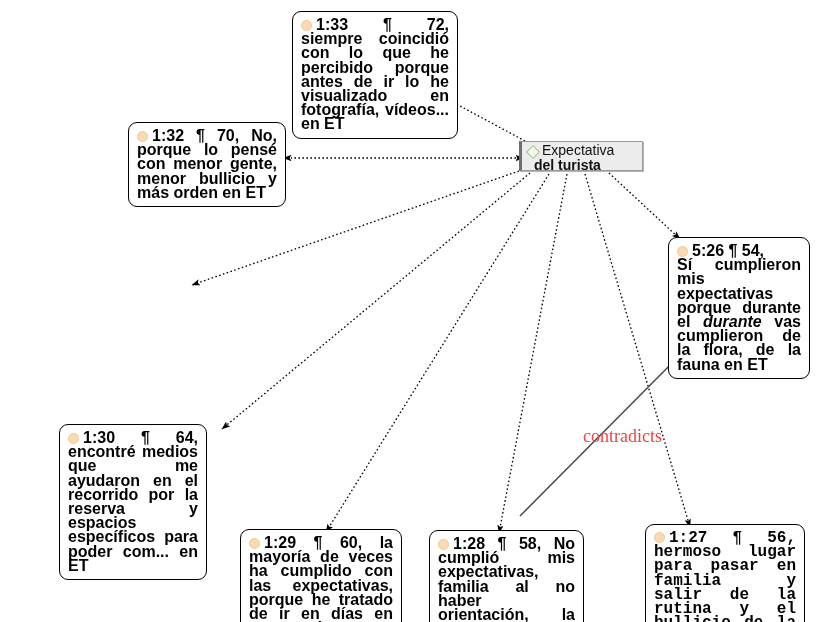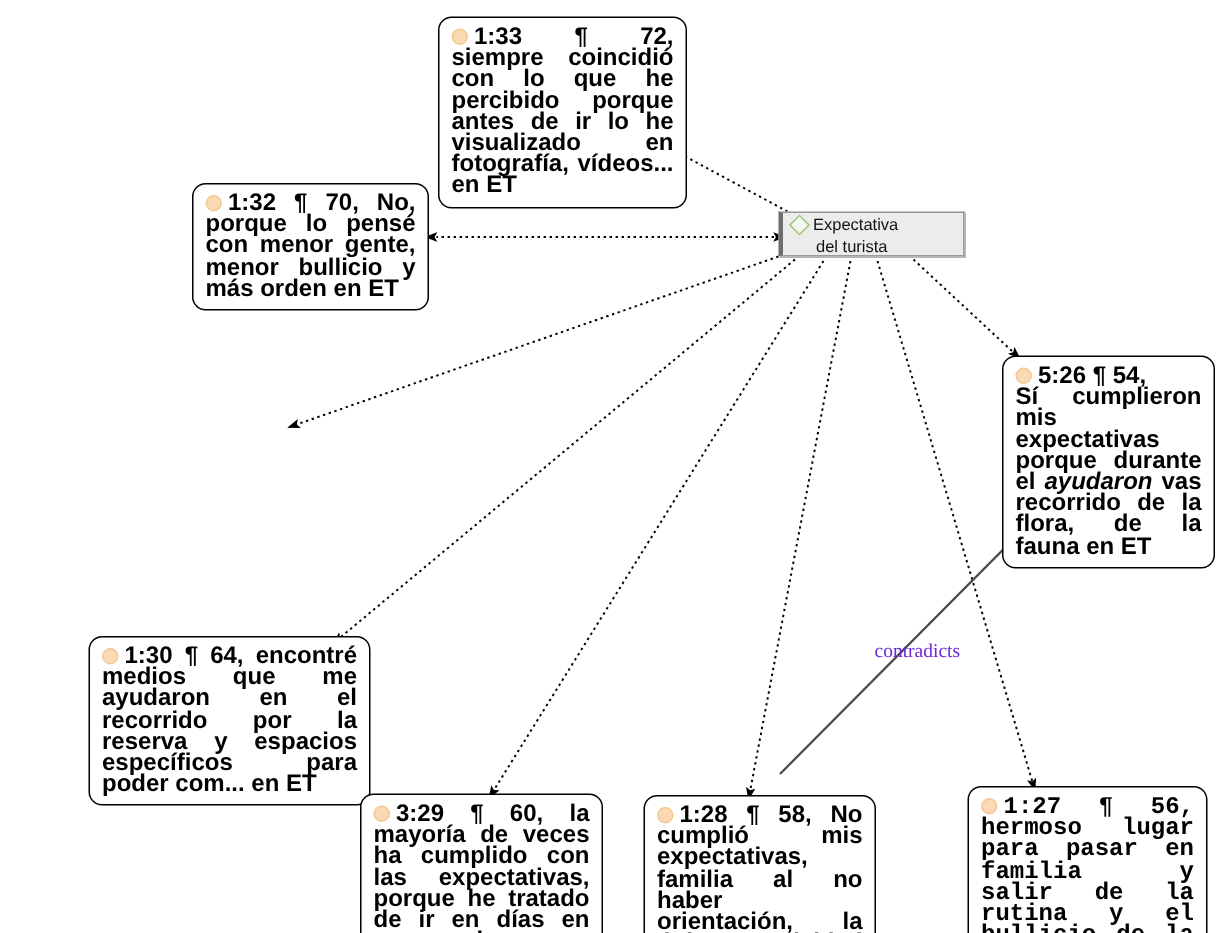--- a/index.html
+++ b/index.html
@@ -43,42 +43,42 @@
   #node-expectativa{
     position:absolute;
     left:519px;top:141px;
     width:124px;height:30px;
     box-sizing:border-box;
     background:#ececec;
     border:1px solid #9a9a9a;
     border-left:3px solid #6e6e6e;
     box-shadow:1px 1px 0 rgba(120,120,120,.55);
     font-family:"Liberation Sans", sans-serif;
-    font-size:11px;
+    font-size:14px;
     line-height:14px;
     color:#111111;
     padding:1px 3px 1px 4px;
   }
   #node-expectativa .diamond{
     display:inline-block;
     width:8px;height:8px;
     border:1.4px solid #9fc27a;
     background:#f4f7ef;
     transform:rotate(45deg);
     vertical-align:-1px;
     margin:0 4px 0 2px;
   }
   #node-expectativa .ntext{vertical-align:1px;}
 
   
   .edge-label{
     position:absolute;
     font-family:"Liberation Serif", serif;
-    font-size:13px;
-    color:#6d28d9;
+    font-size:18px;
+    color:#ef4444;
     white-space:nowrap;
   }
 </style>
 </head>
 <body>
 
 <div id="canvas">
 
   <svg id="edges" viewBox="0 0 819 622" xmlns="http://www.w3.org/2000/svg">
     <defs>
@@ -125,48 +125,48 @@
       <line x1="609" y1="173" x2="680" y2="239" stroke="#000" stroke-width="1.3" stroke-dasharray="1.6 2.4" marker-end="url(#ah)"></line>
     </g>
 
     <g>
       <line x1="520" y1="516" x2="694" y2="341" stroke="#4a4a4a" stroke-width="1.5" marker-end="url(#ah-gray)"></line>
     </g>
   </svg>
 
   <div id="node-expectativa">
     <span class="diamond"></span><span class="ntext">Expectativa</span>
-    <div style="margin-left:18px;">del turista</div>
+    <div style="margin-left:8px;font-weight:bold;">del turista</div>
   </div>
 
   <div class="edge-label" style="left:583px;top:426px;">contradicts</div>
 
   <div class="quote-box" style="left:292px;top:11px;width:166px;">
     <span class="dot"></span><span>1:33 ¶ 72,</span><span class="body"> siempre coincidió con lo que he percibido porque antes de ir lo he visualizado en fotografía, vídeos... en ET</span>
   </div>
 
   <div class="quote-box" style="left:128px;top:122px;width:158px;">
     <span class="dot"></span><span>1:32 ¶ 70,</span><span class="body"> No, porque lo pensé con menor gente, menor bullicio y más orden en ET</span>
   </div>
 
 
-  <div class="quote-box" style="left:59px;top:424px;width:188px;">
+  <div class="quote-box" style="left:59px;top:424px;width:148px;">
     <span class="dot"></span><span>1:30 ¶ 64,</span><span class="body"> encontré medios que me ayudaron en el recorrido por la reserva y espacios específicos para poder com... en ET</span>
   </div>
 
   <div class="quote-box" style="left:240px;top:529px;width:162px;">
-    <span class="dot"></span><span>3:29 ¶ 60,</span><span class="body"> la mayoría de veces ha cumplido con las expectativas, porque he tratado de ir en días en que no hay mu... en ET</span>
+    <span class="dot"></span><span>1:29 ¶ 60,</span><span class="body"> la mayoría de veces ha cumplido con las expectativas, porque he tratado de ir en días en que no hay mu... en ET</span>
   </div>
 
   <div class="quote-box" style="left:429px;top:530px;width:155px;">
     <span class="dot"></span><span>1:28 ¶ 58,</span><span class="body"> No cumplió mis expectativas, familia al no haber orientación, la única actividad que realizas es la d... en ET</span>
   </div>
 
   <div class="quote-box" style="left:645px;top:524px;width:160px;font-family:Liberation Mono, monospace;">
     <span class="dot"></span><span>1:27 ¶ 56,</span><span class="body"> hermoso lugar para pasar en familia y salir de la rutina y el bullicio de la ciudad  en ET</span>
   </div>
 
   <div class="quote-box" style="left:668px;top:237px;width:142px;">
     <span class="dot"></span><span>5:26 ¶ 54,</span><br>
-    <span class="body">Sí cumplieron mis expectativas porque durante el </span><span class="body ital">ayudaron</span><span class="body"> vas recorrido de la flora, de la fauna en ET</span>
+    <span class="body">Sí cumplieron mis expectativas porque durante el </span><span class="body ital">durante</span><span class="body"> vas cumplieron de la flora, de la fauna en ET</span>
   </div>
 
 </div>
 
 </body></html>

